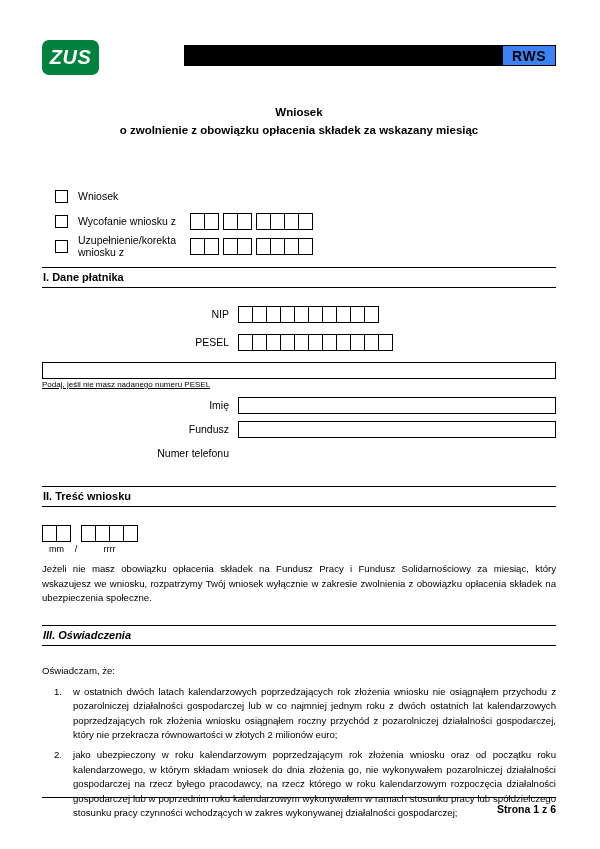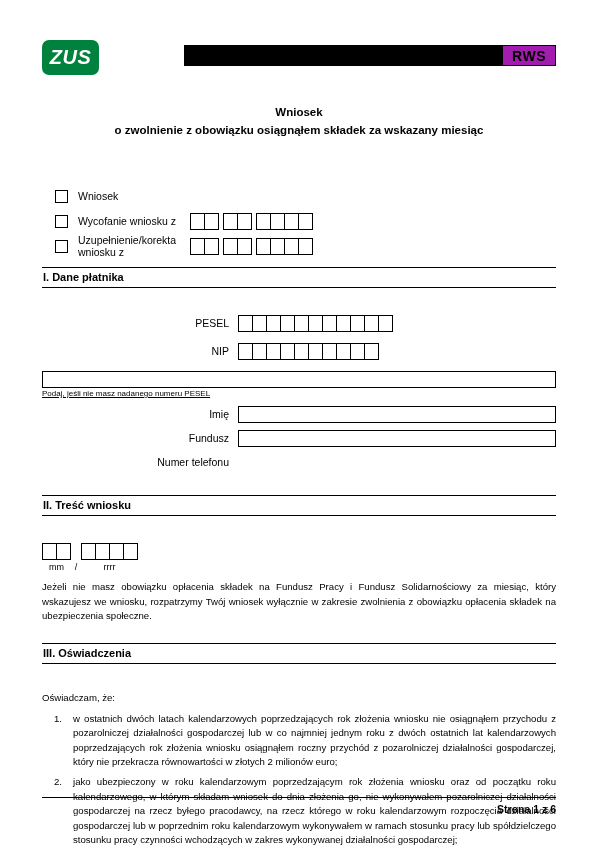--- a/index.html
+++ b/index.html
@@ -8,43 +8,43 @@
   .page { width: 600px; height: 849px; position: relative; background: #fff; padding: 40px 44px 0 42px; overflow: hidden; }
 
   
   .header { display: flex; align-items: flex-start; }
   .logo { width: 142px; flex-shrink: 0; display: flex; align-items: center; gap: 6px; }
   .logo-mark { background: #00813e; color: #fff; border-radius: 7px; width: 57px; height: 35px;
                display: flex; align-items: center; justify-content: center;
                font-weight: bold; font-style: italic; font-size: 20px; letter-spacing: .5px; }
   .logo-org { color: #00813e; font-size: 8px; font-weight: bold; line-height: 1.4; letter-spacing: .4px; }
   .code-bar { flex: 1; height: 21px; background: #000; margin-top: 5px; display: flex; justify-content: flex-end; }
-  .code-box { background: #a21caf; border: 1px solid #000; padding: 0 9px; display: flex; align-items: center;
+  .code-box { background: #3b82f6; border: 1px solid #000; padding: 0 9px; display: flex; align-items: center;
               font-weight: bold; font-size: 14px; letter-spacing: .5px; }
 
   
   .title { margin-top: 28px; text-align: center; font-weight: bold; font-size: 11.5px; line-height: 1.6; }
 
   
   .options { margin-top: 48px; }
   .opt-row { display: flex; align-items: center; margin-bottom: 8px; height: 17px; }
   .checkbox { width: 13px; height: 13px; border: 1px solid #000; background: #fff; margin-left: 13px; margin-right: 10px; flex-shrink: 0; }
   .opt-label { font-size: 10.5px; width: 112px; }
   .dategroups { display: flex; gap: 4px; }
 
   
   .cellgroup { display: inline-flex; }
   .cell { width: 15px; height: 17px; border: 1px solid #000; background: #fff; display: inline-block; }
   .cellgroup .cell:not(:first-child) { margin-left: -1px; }
 
   
   .section-header { border-top: 1px solid #000; border-bottom: 1px solid #000; font-weight: bold;
-                    font-size: 11px; padding: 3px 1px 4px; margin-top: 12px; margin-bottom: 27px; }
+                    font-size: 11px; padding: 3px 1px 4px; margin-top: 12px; margin-bottom: 18px; }
   .mt-lg { margin-top: 26px; }
-  .mt-md { margin-top: 20px; }
+  .mt-md { margin-top: 20px; font-style: italic; }
 
   
   .field-row { display: flex; align-items: flex-start; margin-bottom: 7px; }
   .field-label { width: 196px; flex-shrink: 0; text-align: right; padding-right: 9px; padding-top: 2px;
                  font-size: 10.5px; line-height: 1.25; }
   .field-input { flex: 1; }
   .input-box { height: 17px; width: 100%; border: 1px solid #000; background: #fff; }
   .note { font-size: 8px; margin-top: 1px; line-height: 1.3; text-decoration: underline; }
 
   
@@ -81,21 +81,21 @@
     </div>
     <div class="code-bar">
       <div class="code-box">
         <span>RWS</span>
       </div>
     </div>
   </div>
 
   <div class="title">
     <div>Wniosek</div>
-    <div>o zwolnienie z obowiązku osiągnąłem składek za wskazany miesiąc</div>
+    <div>o zwolnienie z obowiązku opłacenia składek za wskazany miesiąc</div>
   </div>
 
   <div class="options">
     <div class="opt-row">
       <span class="checkbox"></span>
       <span class="opt-label">Wniosek</span>
     </div>
     <div class="opt-row">
       <span class="checkbox"></span>
       <span class="opt-label">Wycofanie wniosku z</span>
@@ -134,42 +134,42 @@
             <span class="cell"></span>
             <span class="cell"></span>
           </span>
       </span>
     </div>
   </div>
 
   <div class="section-header">I. Dane płatnika</div>
 
   <div class="field-row">
+    <div class="field-label">NIP</div>
+    <div class="field-input">
+      <span class="cellgroup">
+          <span class="cell"></span>
+          <span class="cell"></span>
+          <span class="cell"></span>
+          <span class="cell"></span>
+          <span class="cell"></span>
+          <span class="cell"></span>
+          <span class="cell"></span>
+          <span class="cell"></span>
+          <span class="cell"></span>
+          <span class="cell"></span>
+        </span>
+    </div>
+  </div>
+
+  <div class="field-row">
     <div class="field-label">PESEL</div>
     <div class="field-input">
       <span class="cellgroup">
           <span class="cell"></span>
-          <span class="cell"></span>
-          <span class="cell"></span>
-          <span class="cell"></span>
-          <span class="cell"></span>
-          <span class="cell"></span>
-          <span class="cell"></span>
-          <span class="cell"></span>
-          <span class="cell"></span>
-          <span class="cell"></span>
-          <span class="cell"></span>
-        </span>
-    </div>
-  </div>
-
-  <div class="field-row">
-    <div class="field-label">NIP</div>
-    <div class="field-input">
-      <span class="cellgroup">
           <span class="cell"></span>
           <span class="cell"></span>
           <span class="cell"></span>
           <span class="cell"></span>
           <span class="cell"></span>
           <span class="cell"></span>
           <span class="cell"></span>
           <span class="cell"></span>
           <span class="cell"></span>
           <span class="cell"></span>

